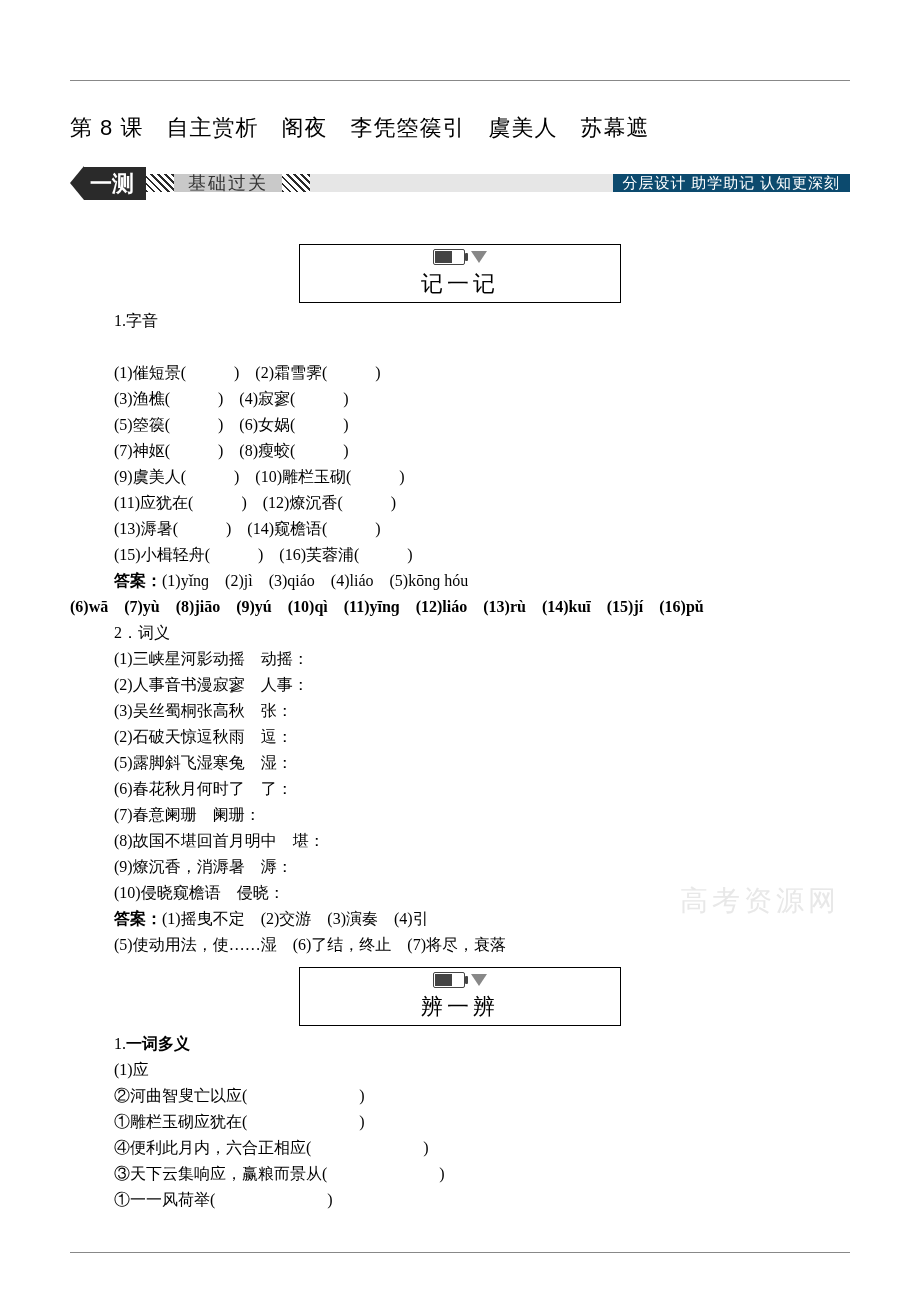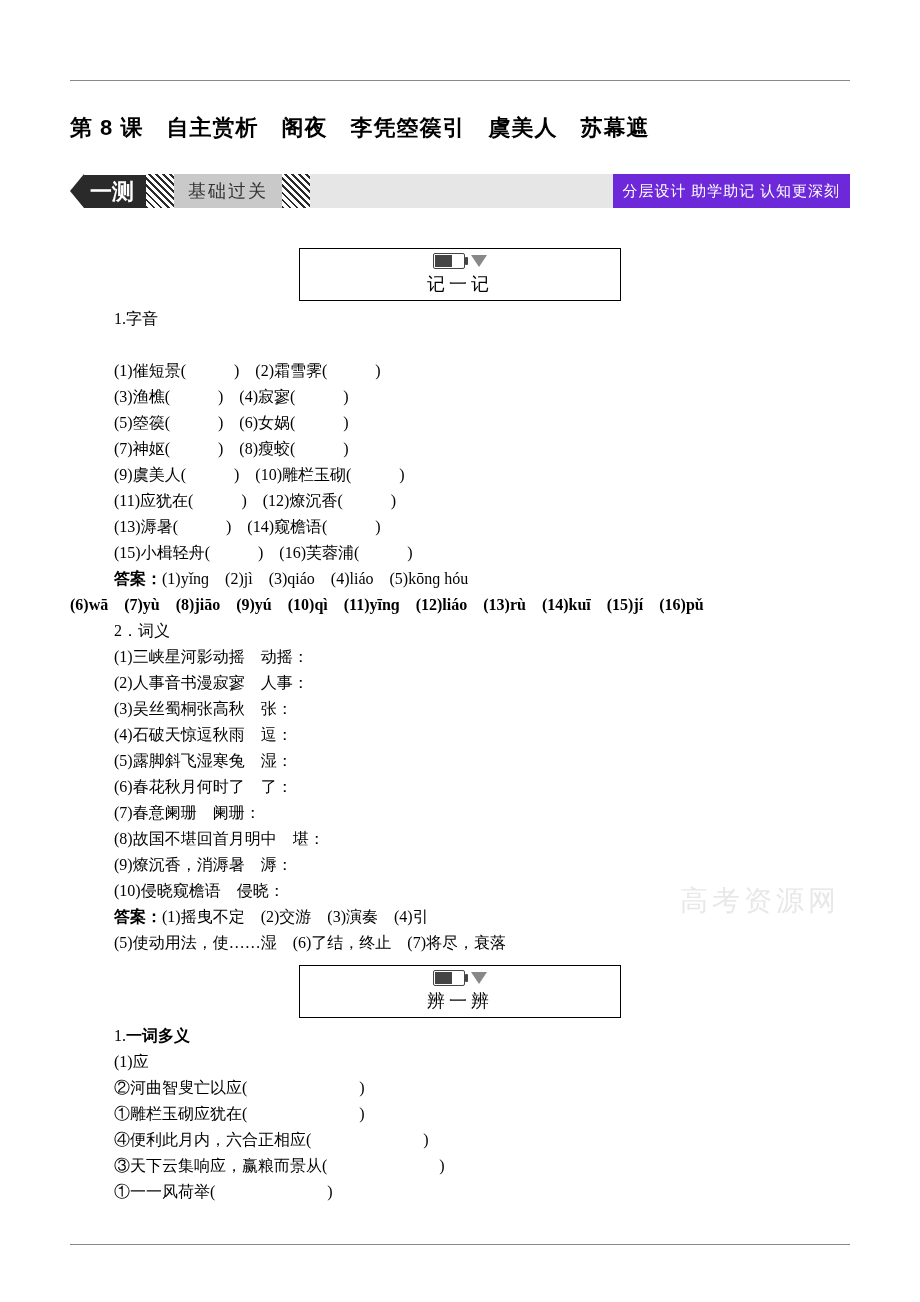--- a/index.html
+++ b/index.html
@@ -16,29 +16,29 @@
     padding: 80px 70px 40px 70px;
     position: relative;
   }
   .top-rule {
     border-top: 1px solid #888;
     margin: 0 0 30px 0;
   }
   .lesson-title {
     font-family: "SimHei", "黑体", sans-serif;
     font-size: 22px;
-    font-weight: bold;
+    font-weight: normal;
     margin-bottom: 30px;
     letter-spacing: 1px;
   }
   .banner {
     display: flex;
     align-items: stretch;
-    height: 34px;
-    margin-bottom: 40px;
+    height: 18px;
+    margin-bottom: 52px;
   }
   .banner-left {
     display: flex;
     align-items: center;
   }
   .banner-arrow {
     width: 0;
     height: 0;
     border-top: 17px solid transparent;
     border-bottom: 17px solid transparent;
@@ -66,21 +66,21 @@
     padding: 6px 14px;
     display: flex;
     align-items: center;
     letter-spacing: 2px;
   }
   .banner-spacer {
     flex: 1;
     background: #e6e6e6;
   }
   .banner-right {
-    background: #6d28d9;
+    background: #0c4a6e;
     color: #fff;
     font-family: "KaiTi","楷体",serif;
     font-size: 15px;
     padding: 0 10px;
     display: flex;
     align-items: center;
     letter-spacing: 1px;
   }
   .sub-box-wrap {
     display: flex;
@@ -130,21 +130,21 @@
   .tri-down {
     width: 0;
     height: 0;
     border-left: 8px solid transparent;
     border-right: 8px solid transparent;
     border-top: 12px solid #888;
     display: inline-block;
   }
   .sub-label {
     font-family: Liberation Serif, serif;
-    font-size: 18px;
+    font-size: 22px;
     letter-spacing: 4px;
   }
   .content {
     padding-left: 44px;
   }
   .content-line {
     margin: 2px 0;
   }
   .h-num {
     display: inline;
@@ -223,21 +223,21 @@
     <div class="content-line">(11)应犹在(　　　)　(12)燎沉香(　　　)</div>
     <div class="content-line">(13)溽暑(　　　)　(14)窥檐语(　　　)</div>
     <div class="content-line">(15)小楫轻舟(　　　)　(16)芙蓉浦(　　　)</div>
     <div class="content-line"><span class="answer-label">答案：</span><span>(1)yǐnɡ　(2)jì　(3)qiáo　(4)liáo　(5)kōnɡ hóu</span></div>
     <div class="content-line noindent" style="padding-left:0;margin-left:-44px;">(6)wā　(7)yù　(8)jiāo　(9)yú　(10)qì　(11)yīnɡ　(12)liáo　(13)rù　(14)kuī　(15)jí　(16)pǔ</div>
 
     <div class="content-line">2．词义</div>
     <div class="content-line">(1)三峡星河影动摇　动摇：</div>
     <div class="content-line">(2)人事音书漫寂寥　人事：</div>
     <div class="content-line">(3)吴丝蜀桐张高秋　张：</div>
-    <div class="content-line">(4)石破天惊逗秋雨　逗：</div>
+    <div class="content-line">(2)石破天惊逗秋雨　逗：</div>
     <div class="content-line">(5)露脚斜飞湿寒兔　湿：</div>
     <div class="content-line">(6)春花秋月何时了　了：</div>
     <div class="content-line">(7)春意阑珊　阑珊：</div>
     <div class="content-line">(8)故国不堪回首月明中　堪：</div>
     <div class="content-line">(9)燎沉香，消溽暑　溽：</div>
     <div class="content-line">(10)侵晓窥檐语　侵晓：</div>
     <div class="content-line"><span class="answer-label">答案：</span><span>(1)摇曳不定　(2)交游　(3)演奏　(4)引</span></div>
     <div class="content-line">(5)使动用法，使……湿　(6)了结，终止　(7)将尽，衰落</div>
   </div>
 

